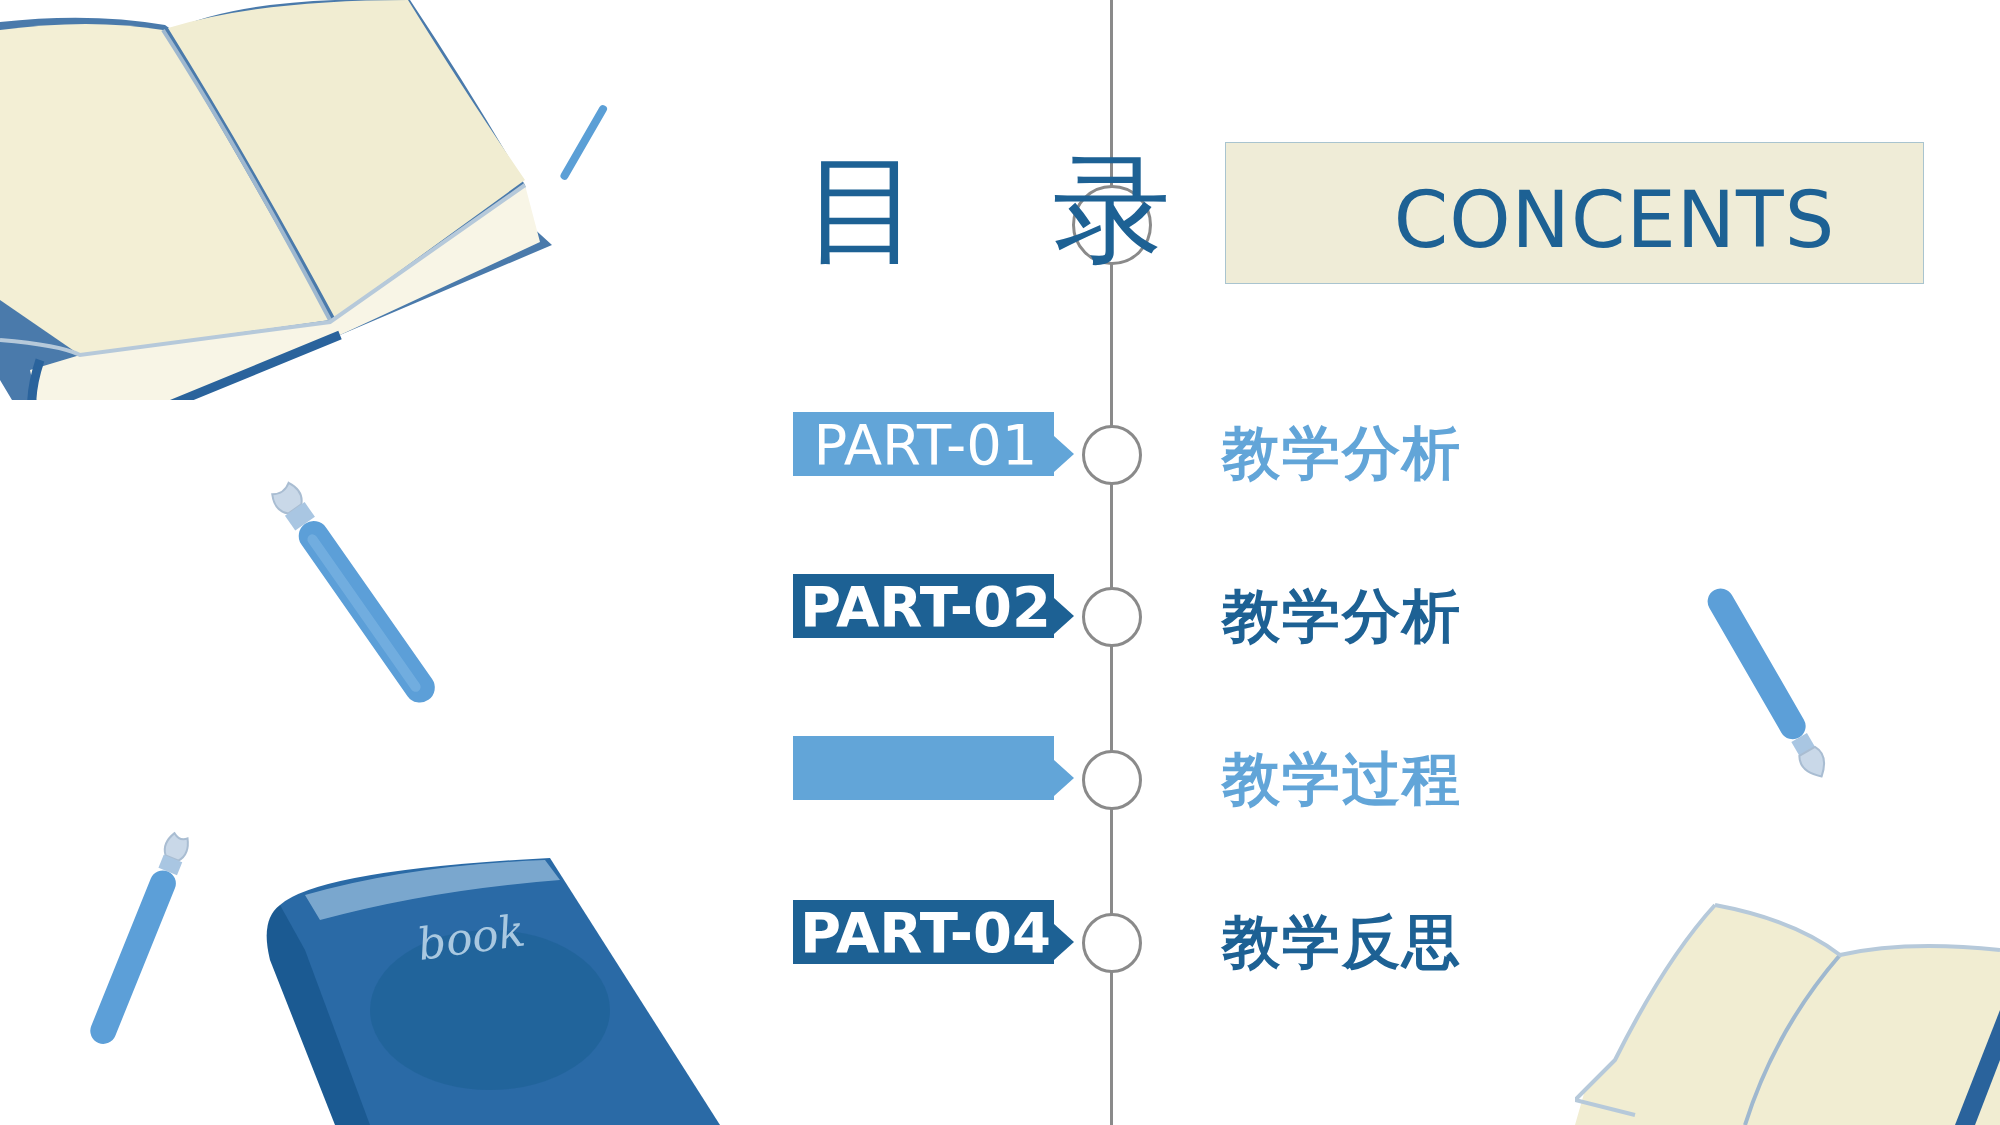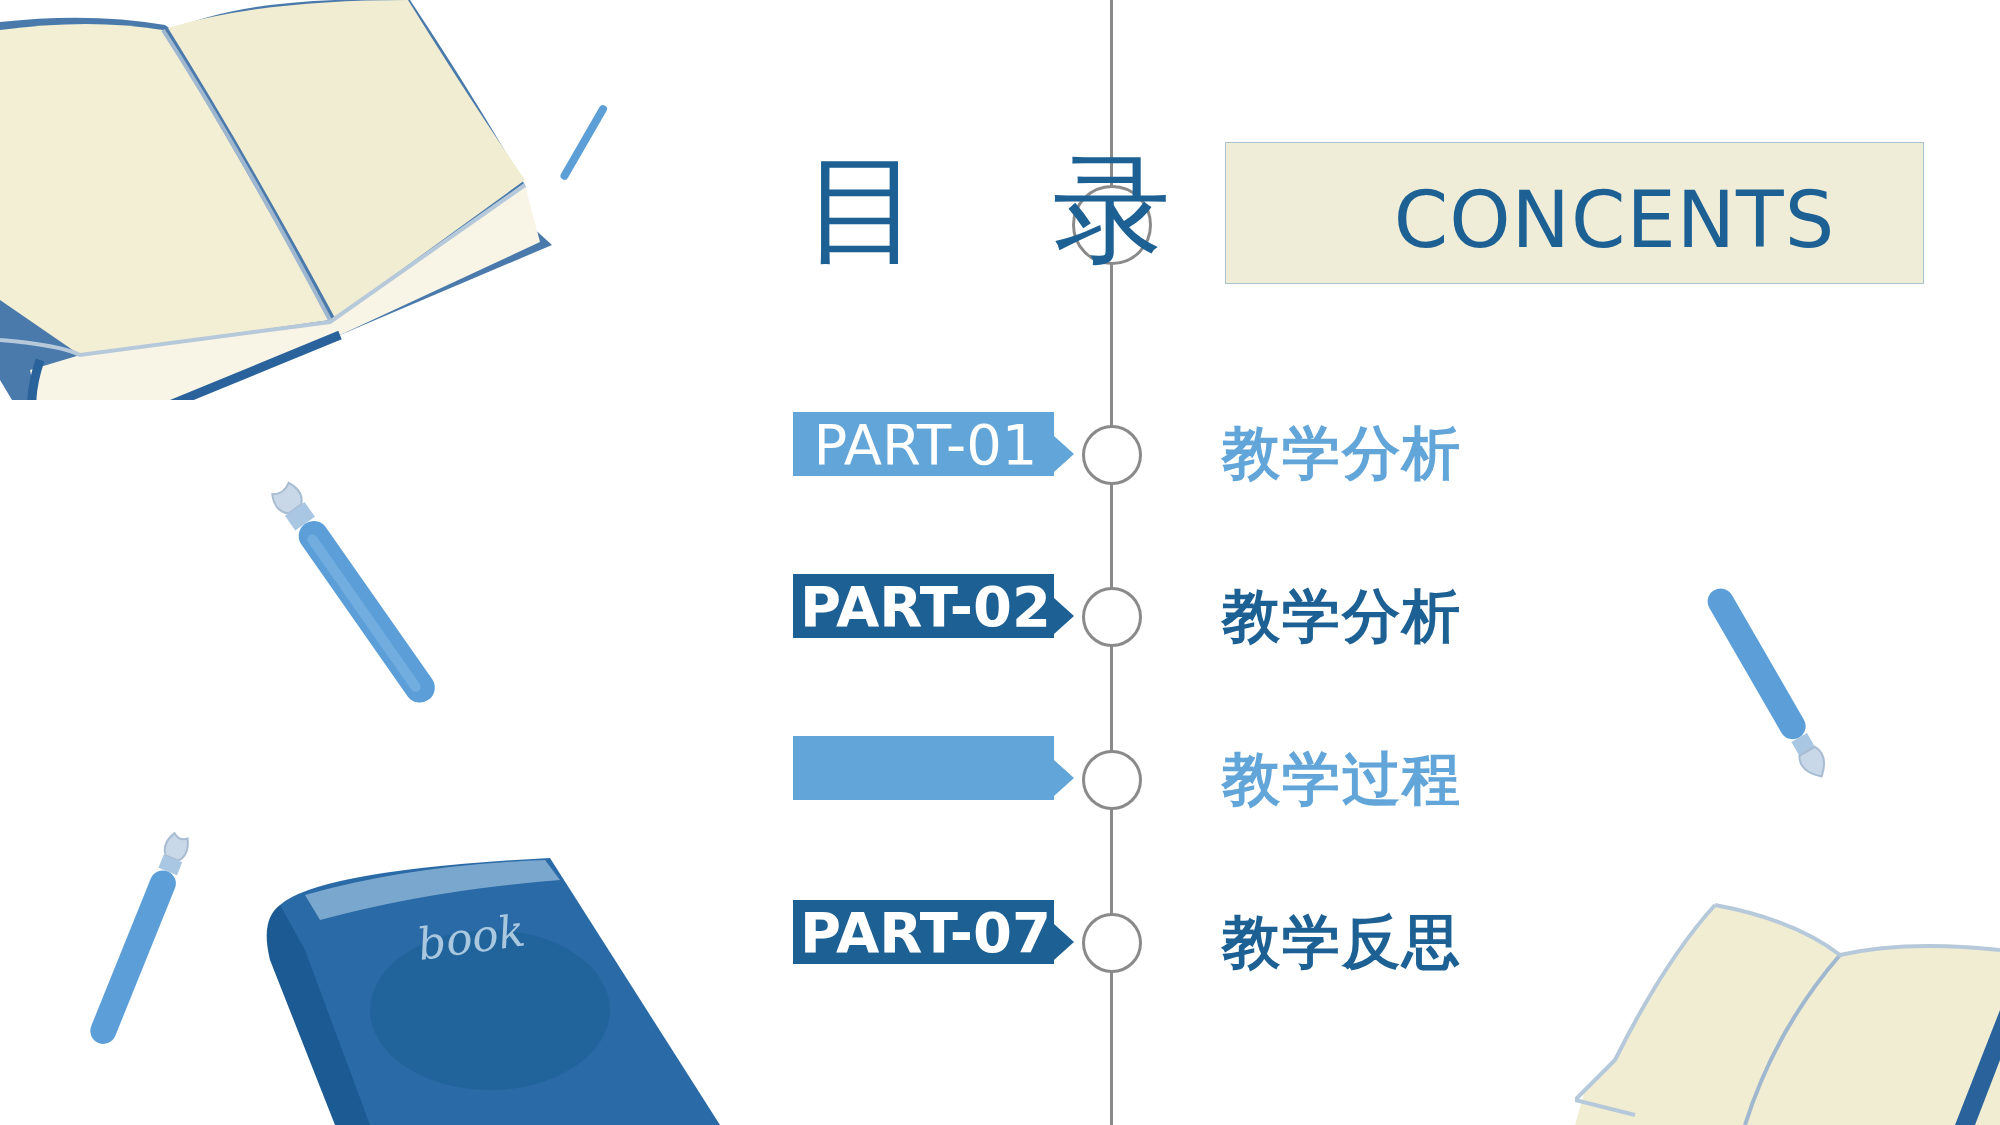--- a/index.html
+++ b/index.html
@@ -103,17 +103,17 @@
 <div class="abs node" style="left:1082px;top:587px;width:60px;height:60px;"></div>
 <div class="abs cn dark-text" style="top:587px;">教学分析</div>
 
 <div class="abs part light" style="top:736px;">
   <div class="tip"></div>
 </div>
 <div class="abs node" style="left:1082px;top:750px;width:60px;height:60px;"></div>
 <div class="abs cn light-text" style="top:750px;">教学过程</div>
 
 <div class="abs part dark" style="top:900px;">
-  <span>PART-07</span>
+  <span>PART-04</span>
   <div class="tip"></div>
 </div>
 <div class="abs node" style="left:1082px;top:913px;width:60px;height:60px;"></div>
 <div class="abs cn dark-text" style="top:913px;">教学反思</div>
 
 </body></html>

